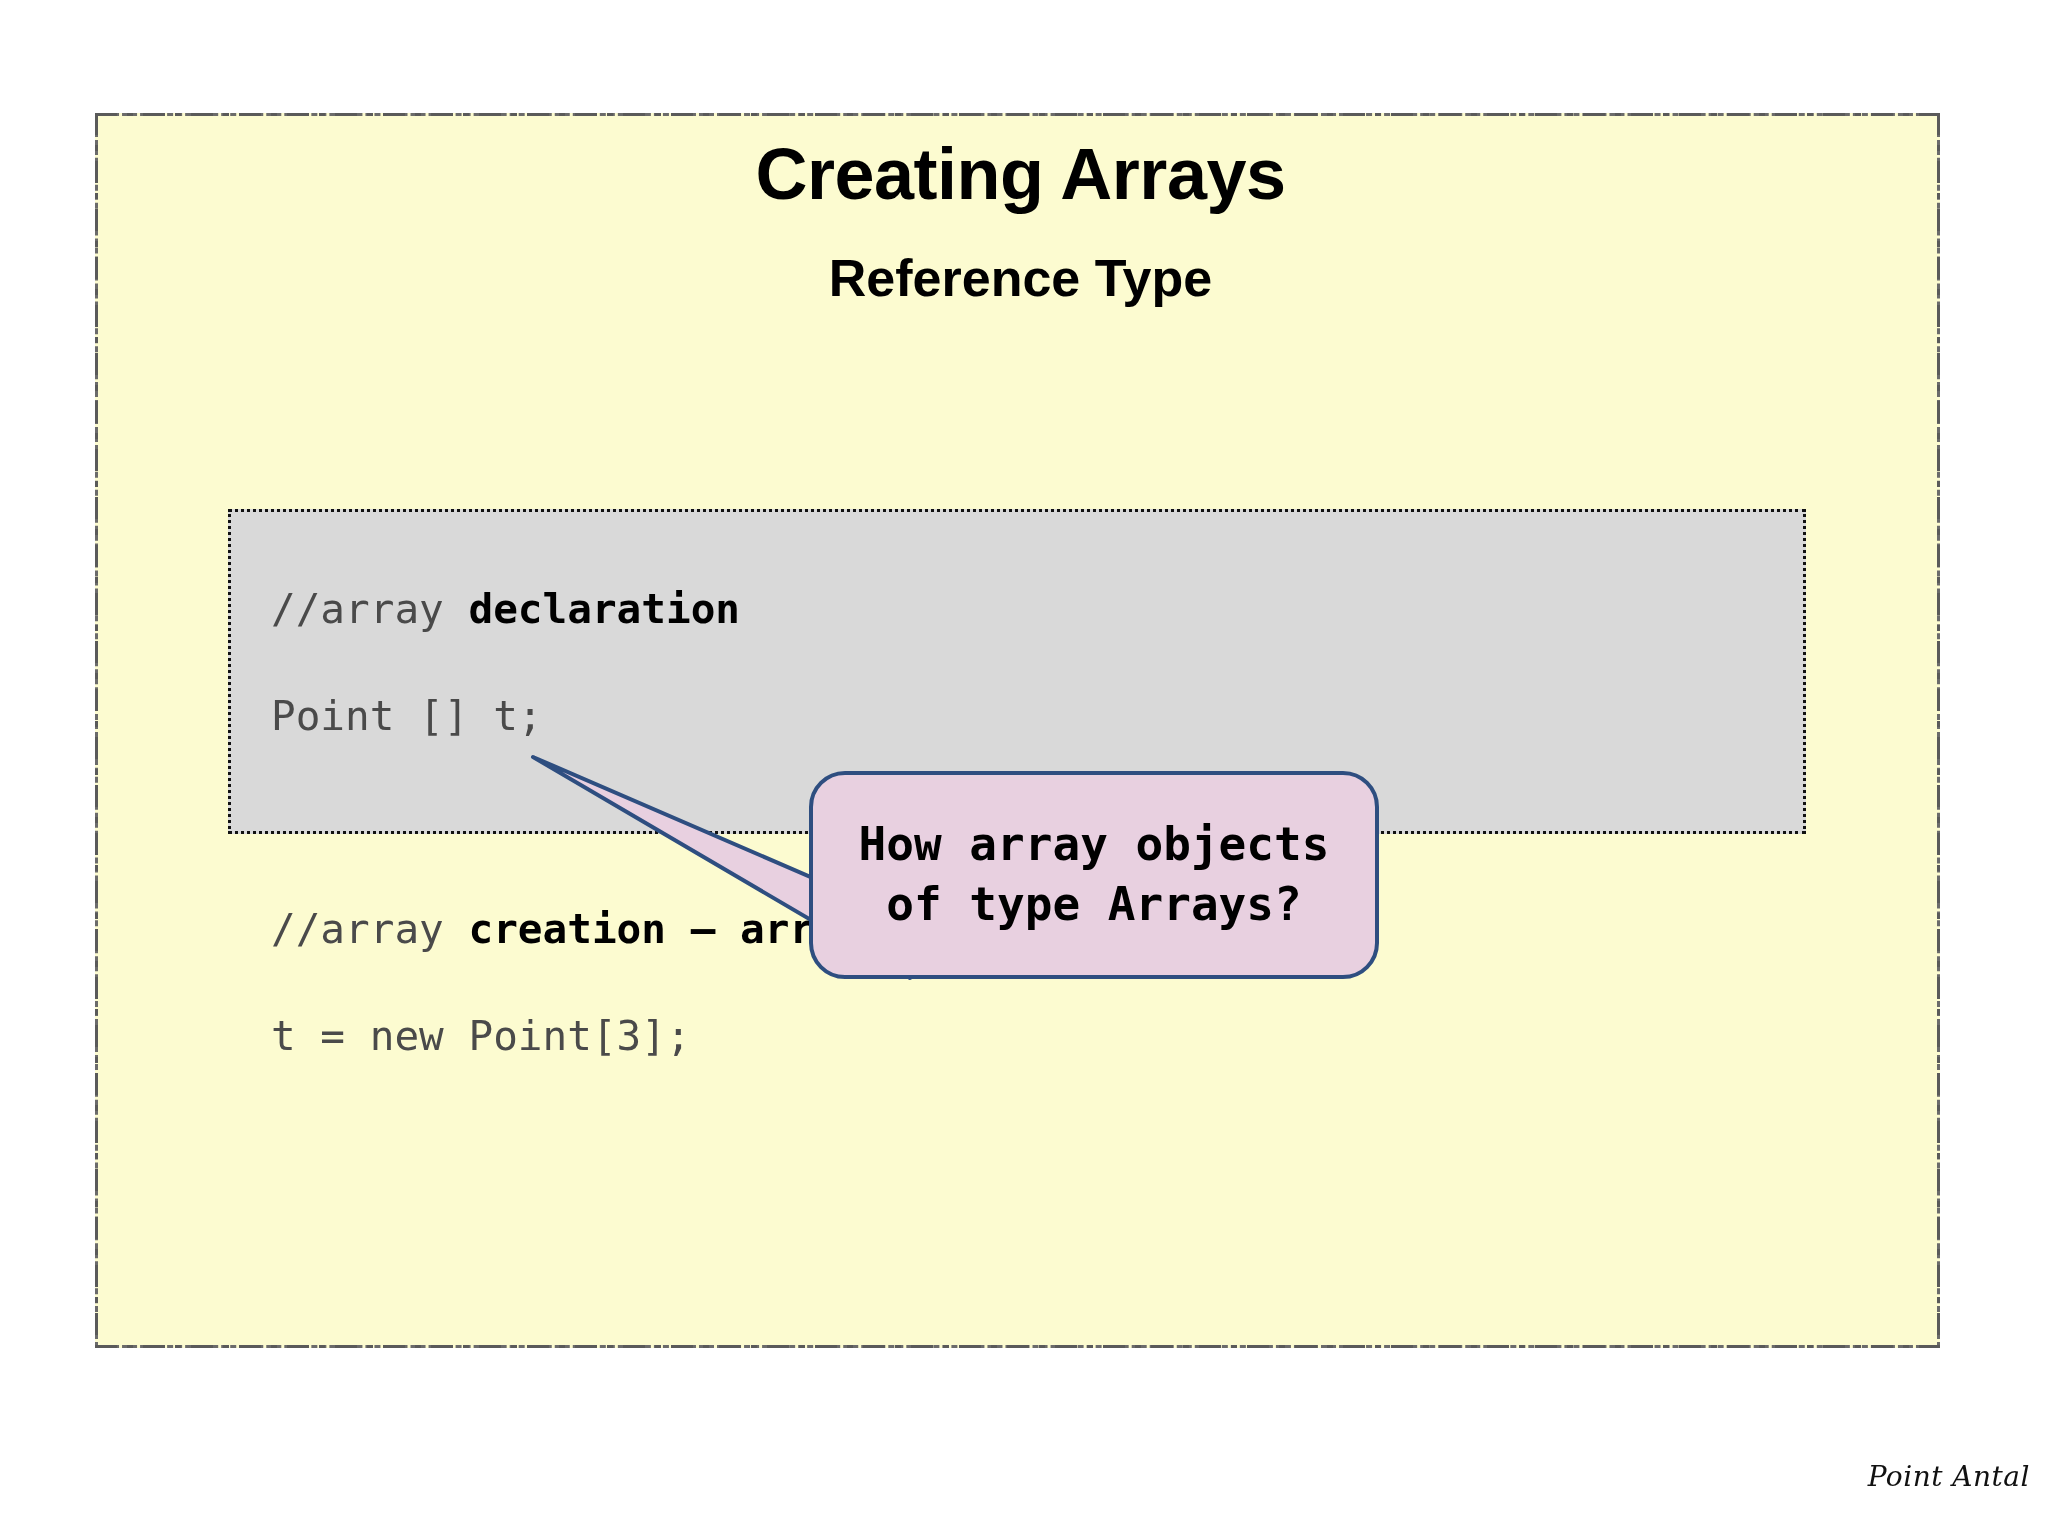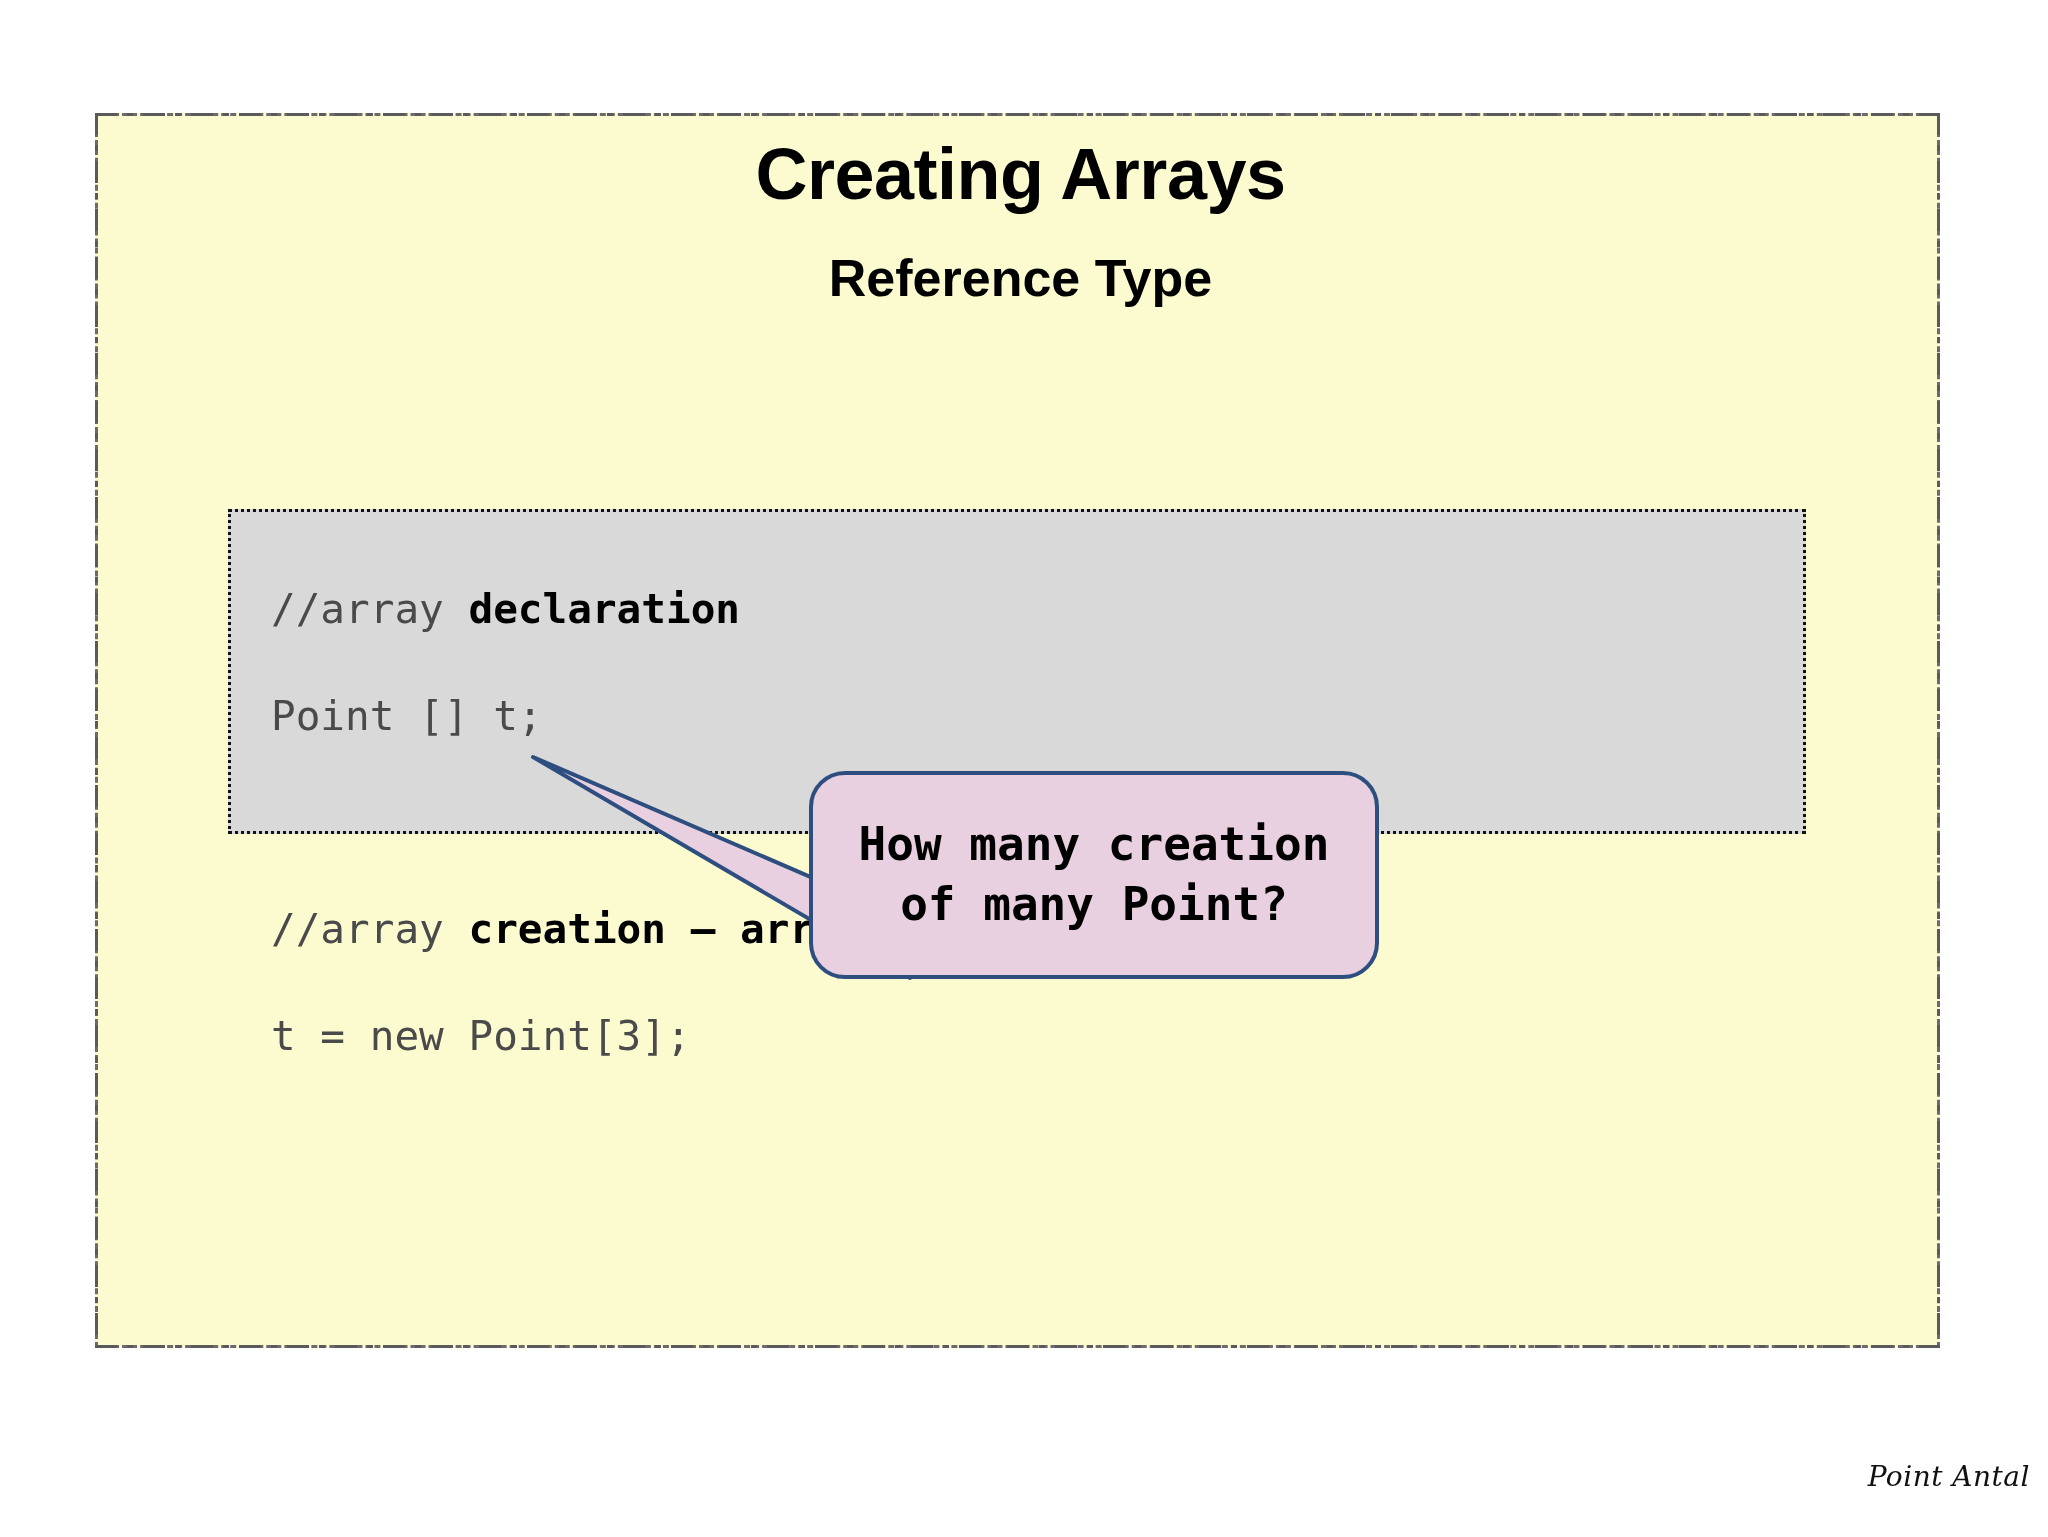--- a/index.html
+++ b/index.html
@@ -155,19 +155,19 @@
 <div class="line"><span>//array </span><span class="strong">declaration</span></div>
 <div class="line">Point [] t;</div>
 <div class="line"> </div>
 <div class="line"><span>//array </span><span class="strong">creation – array of references!!!</span></div>
 <div class="line">t = new Point[3];</div>
   </div>
 
 </div>
 
 <div id="callout">
-  <div>How many creation</div>
-  <div>of many Point?</div>
+  <div>How array objects</div>
+  <div>of type Arrays?</div>
 </div>
 
 <div id="slide-border"></div>
 
 <div id="signature">Point Antal</div>
 
 </body></html>

